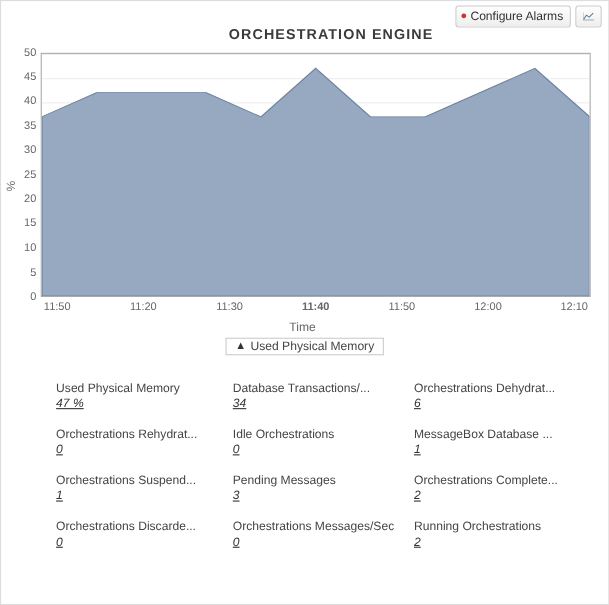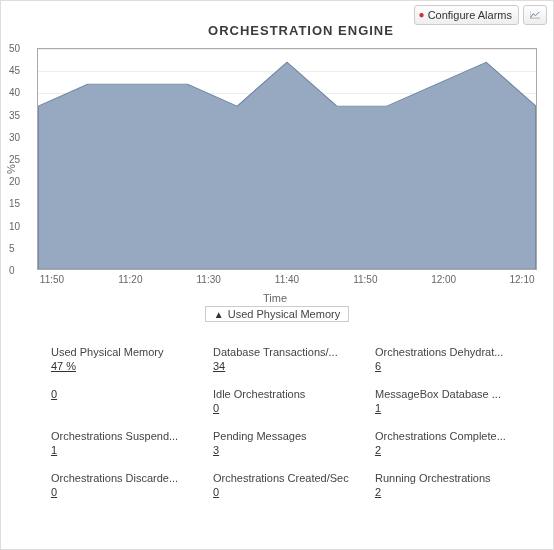--- a/index.html
+++ b/index.html
@@ -85,21 +85,21 @@
   }
   .grid-line {
     position: absolute;
     left: 0; right: 0;
     border-top: 1px solid #eee;
   }
   .ytick {
     position: absolute;
     left: 0;
     width: 24px;
-    text-align: left;
+    text-align: right;
     font-size: 10px;
     color: #666;
     transform: translateY(-50%);
   }
   .xaxis {
     position: absolute;
     left: 28px;
     right: 4px;
     bottom: 16px;
     height: 14px;
@@ -149,20 +149,21 @@
   .metric .m-label {
     white-space: nowrap;
     overflow: hidden;
     text-overflow: ellipsis;
     max-width: 150px;
     margin-bottom: 2px;
   }
   .metric .m-value {
     text-decoration: underline;
     color: #333;
+    font-style: italic;
   }
 </style>
 </head>
 <body>
 
 <div class="panel">
 
   <div class="toolbar">
     <button class="btn">
       <span class="alarm-icon">●</span>
@@ -194,21 +195,21 @@
         <div class="grid-line" style="top: 10%;"></div>
         <div class="grid-line" style="top: 0%;"></div>
         <svg viewBox="0 0 100 100" preserveAspectRatio="none" class="area">
           <polygon points="0,100 0,26 10,16.000000000000004 20,16.000000000000004 30,16.000000000000004 40,26 50,6.000000000000005 60,26 70,26 80,16.000000000000004 90,6.000000000000005 100,26 100,100" fill="#90a4be" fill-opacity="0.95" stroke="#6b83a1" stroke-width="0.3"></polygon>
         </svg>
       </div>
     <div class="xaxis" id="xaxis">
         <div class="xtick" style="left: 3%;">11:50</div>
         <div class="xtick" style="left: 18.6667%;">11:20</div>
         <div class="xtick" style="left: 34.3333%;">11:30</div>
-        <div class="xtick" style="left: 50%;">11:40</div>
+        <div class="xtick" style="left: 50%; font-weight: bold;">11:40</div>
         <div class="xtick" style="left: 65.6667%;">11:50</div>
         <div class="xtick" style="left: 81.3333%;">12:00</div>
         <div class="xtick" style="left: 97%;">12:10</div>
       </div>
     <div class="xlab">Time</div>
   <div class="ytick" style="top: calc(226px);">0</div>
       <div class="ytick" style="top: calc(203.8px);">5</div>
       <div class="ytick" style="top: calc(181.6px);">10</div>
       <div class="ytick" style="top: calc(159.4px);">15</div>
       <div class="ytick" style="top: calc(137.2px);">20</div>
@@ -234,20 +235,21 @@
       </div>
       <div class="metric">
         <div class="m-label">Database Transactions/...</div>
         <div class="m-value">34</div>
       </div>
       <div class="metric">
         <div class="m-label">Orchestrations Dehydrat...</div>
         <div class="m-value">6</div>
       </div>
       <div class="metric">
+        <div class="m-label">Orchestrations Rehydrat...</div>
         <div class="m-value">0</div>
       </div>
       <div class="metric">
         <div class="m-label">Idle Orchestrations</div>
         <div class="m-value">0</div>
       </div>
       <div class="metric">
         <div class="m-label">MessageBox Database ...</div>
         <div class="m-value">1</div>
       </div>
@@ -261,21 +263,21 @@
       </div>
       <div class="metric">
         <div class="m-label">Orchestrations Complete...</div>
         <div class="m-value">2</div>
       </div>
       <div class="metric">
         <div class="m-label">Orchestrations Discarde...</div>
         <div class="m-value">0</div>
       </div>
       <div class="metric">
-        <div class="m-label">Orchestrations Created/Sec</div>
+        <div class="m-label">Orchestrations Messages/Sec</div>
         <div class="m-value">0</div>
       </div>
       <div class="metric">
         <div class="m-label">Running Orchestrations</div>
         <div class="m-value">2</div>
       </div>
     </div>
 
 </div>
 

